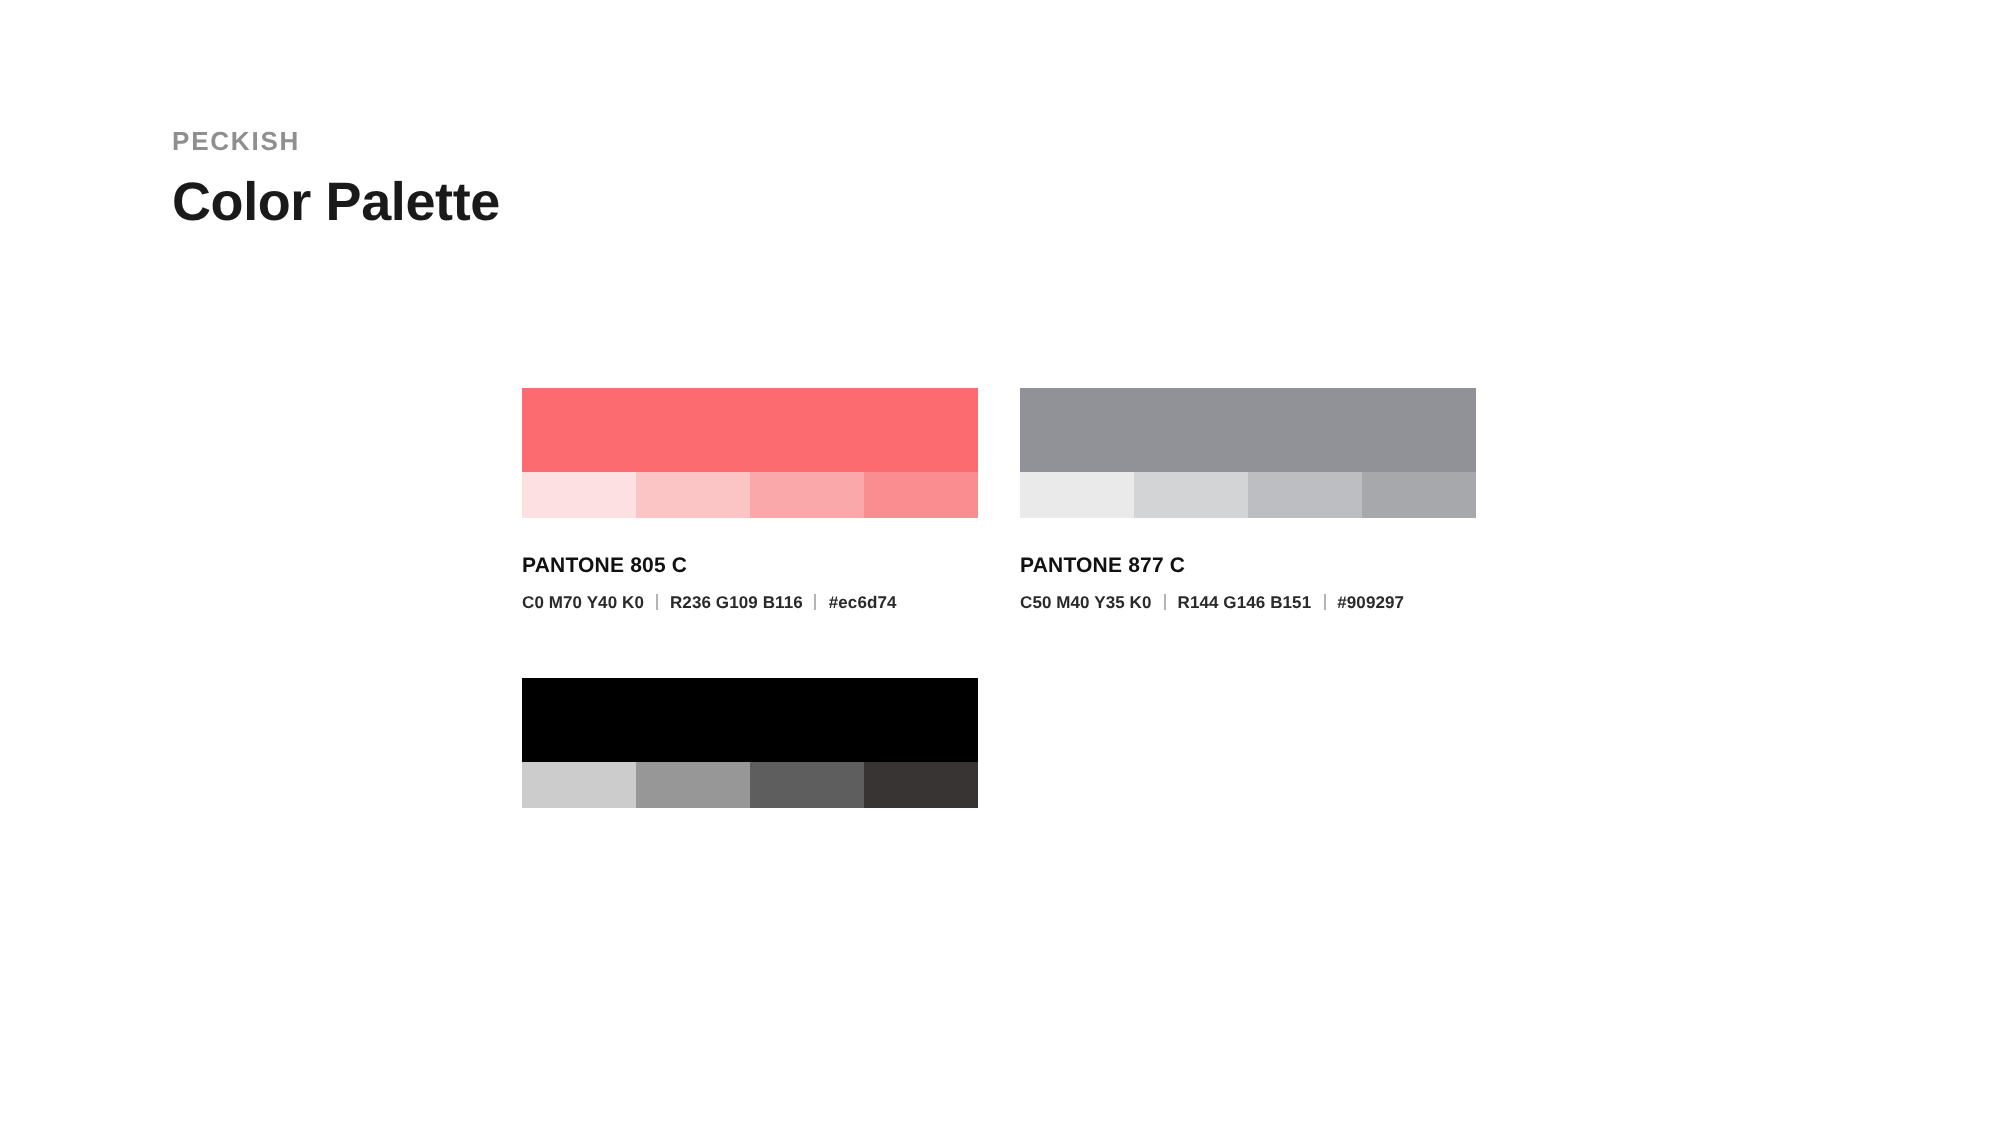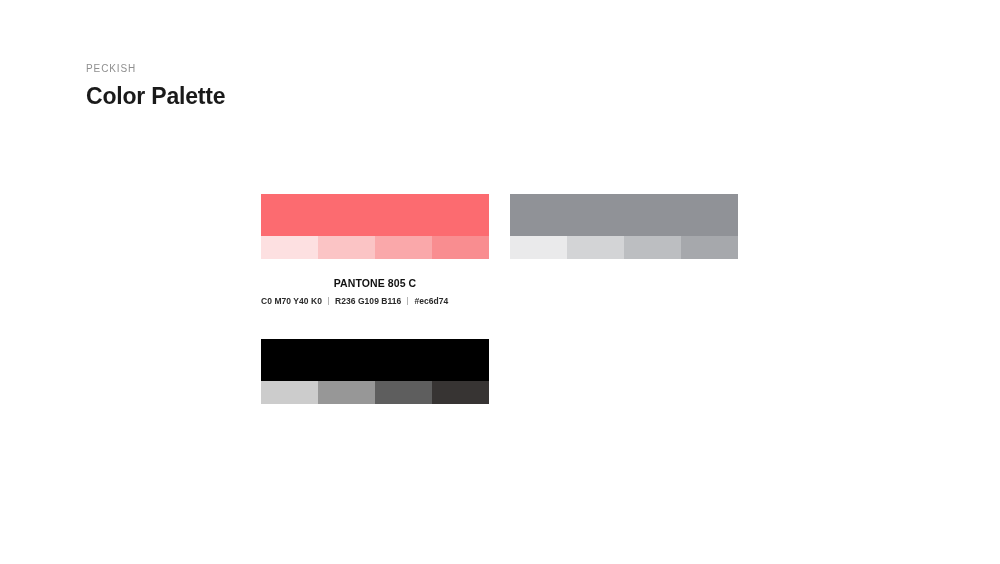--- a/index.html
+++ b/index.html
@@ -16,30 +16,30 @@
     -webkit-font-smoothing: antialiased;
   }
 
   
   .page-header {
     position: absolute;
     left: 86px;
     top: 64px;
   }
   .brand-eyebrow {
-    font-size: 10px;
+    font-size: 13px;
     letter-spacing: 0.9px;
     color: #8f8f8f;
-    font-weight: 400;
+    font-weight: 700;
     line-height: 1;
     margin: 0 0 11px 0;
     text-transform: uppercase;
   }
   .page-title {
-    font-size: 23px;
+    font-size: 27px;
     font-weight: 700;
     color: #1a1a1a;
     letter-spacing: -0.2px;
     line-height: 1;
     margin: 0;
   }
 
   
   .palette-grid {
     position: absolute;
@@ -47,21 +47,20 @@
     top: 194px;
     width: 477px;
     display: grid;
     grid-template-columns: 228px 228px;
     column-gap: 21px;
     row-gap: 34px;
   }
 
   .swatch-card {
     width: 228px;
-    text-align: center;
   }
 
   .swatch-main {
     width: 100%;
     height: 42px;
   }
 
   .swatch-tints {
     width: 100%;
     height: 23px;
@@ -131,20 +130,30 @@
       </div>
     </div>
     <div class="swatch-card">
       <div class="swatch-main" style="background: rgb(144, 146, 151);"></div>
       <div class="swatch-tints">
         <div class="tint" style="background: rgb(234, 234, 235);"></div>
         <div class="tint" style="background: rgb(211, 212, 214);"></div>
         <div class="tint" style="background: rgb(188, 190, 193);"></div>
         <div class="tint" style="background: rgb(166, 168, 172);"></div>
       </div>
+      <div class="swatch-meta">
+        <div class="swatch-name">PANTONE 877 C</div>
+        <div class="swatch-values">
+          <span>C50 M40 Y35 K0</span>
+          <span class="sep"></span>
+          <span>R144 G146 B151</span>
+          <span class="sep"></span>
+          <span>#909297</span>
+        </div>
+      </div>
     </div>
     <div class="swatch-card">
       <div class="swatch-main" style="background: rgb(0, 0, 0);"></div>
       <div class="swatch-tints">
         <div class="tint" style="background: rgb(204, 204, 204);"></div>
         <div class="tint" style="background: rgb(151, 151, 151);"></div>
         <div class="tint" style="background: rgb(94, 94, 94);"></div>
         <div class="tint" style="background: rgb(55, 52, 51);"></div>
       </div>
     </div>

